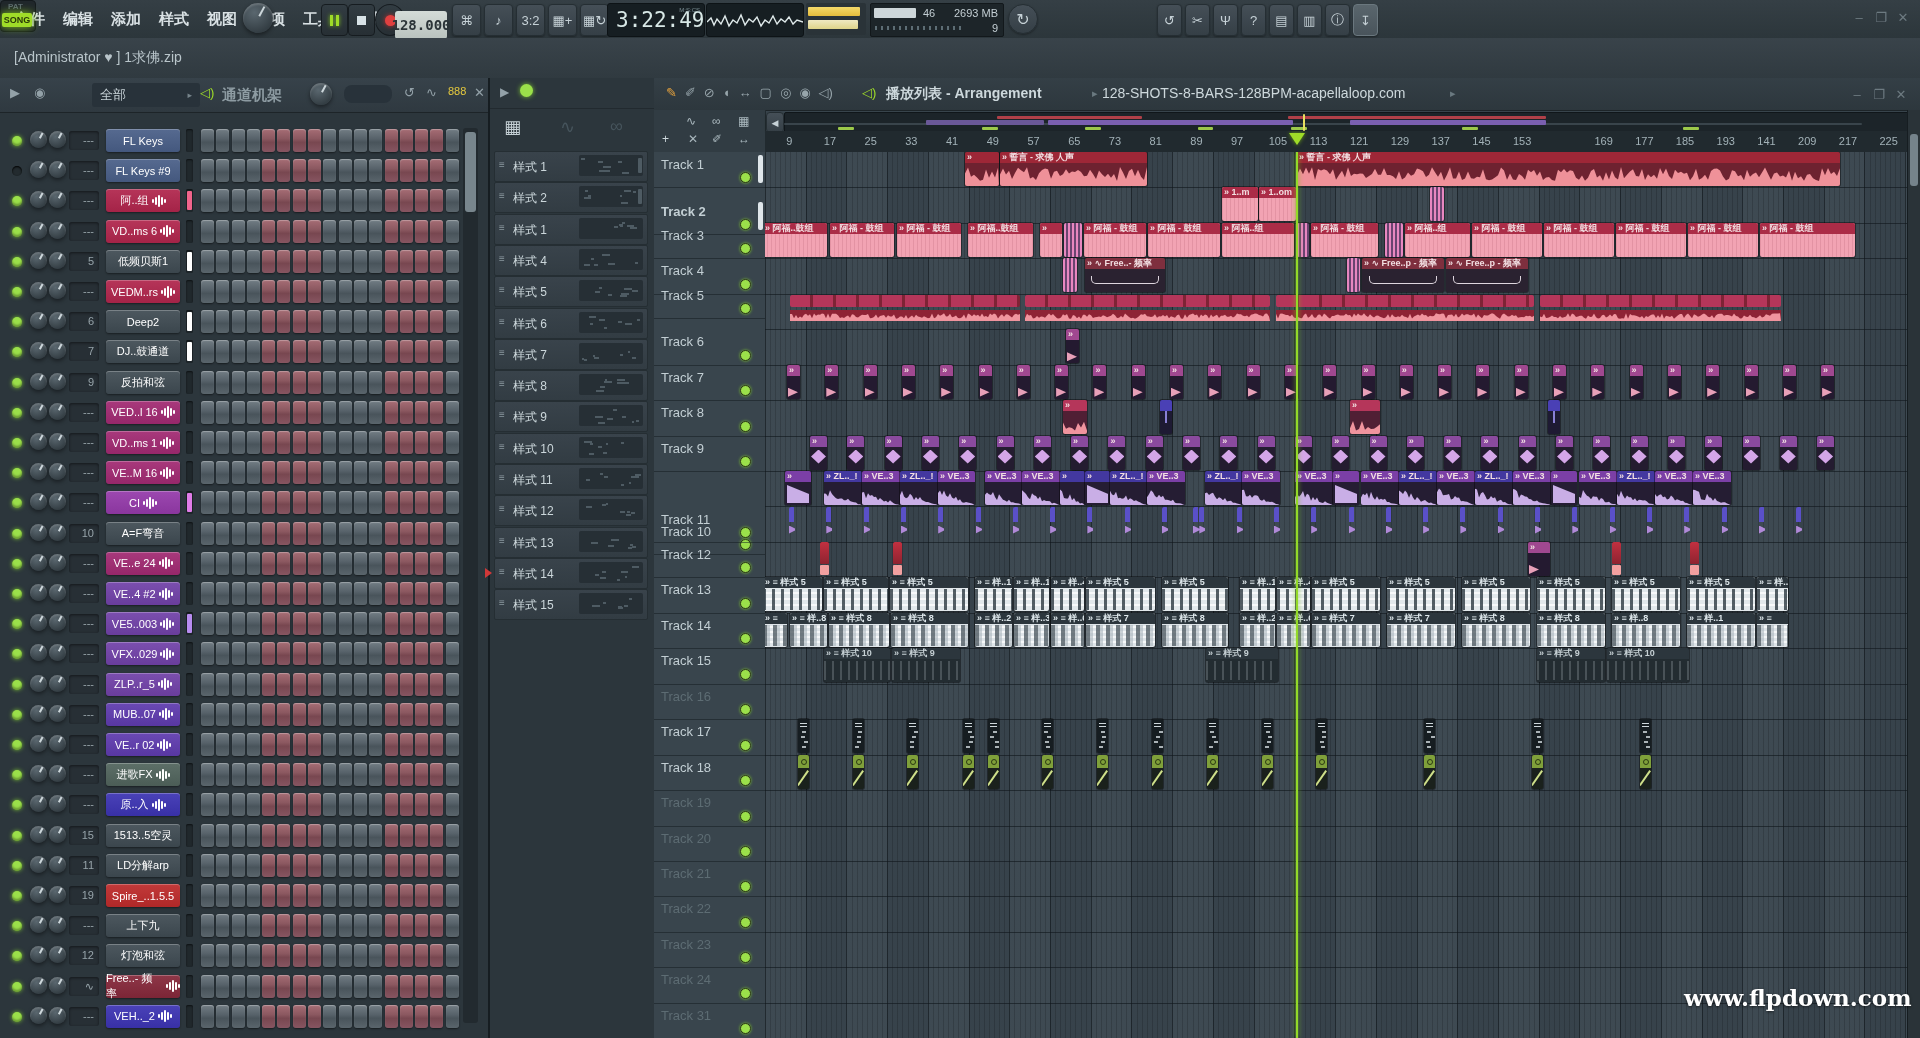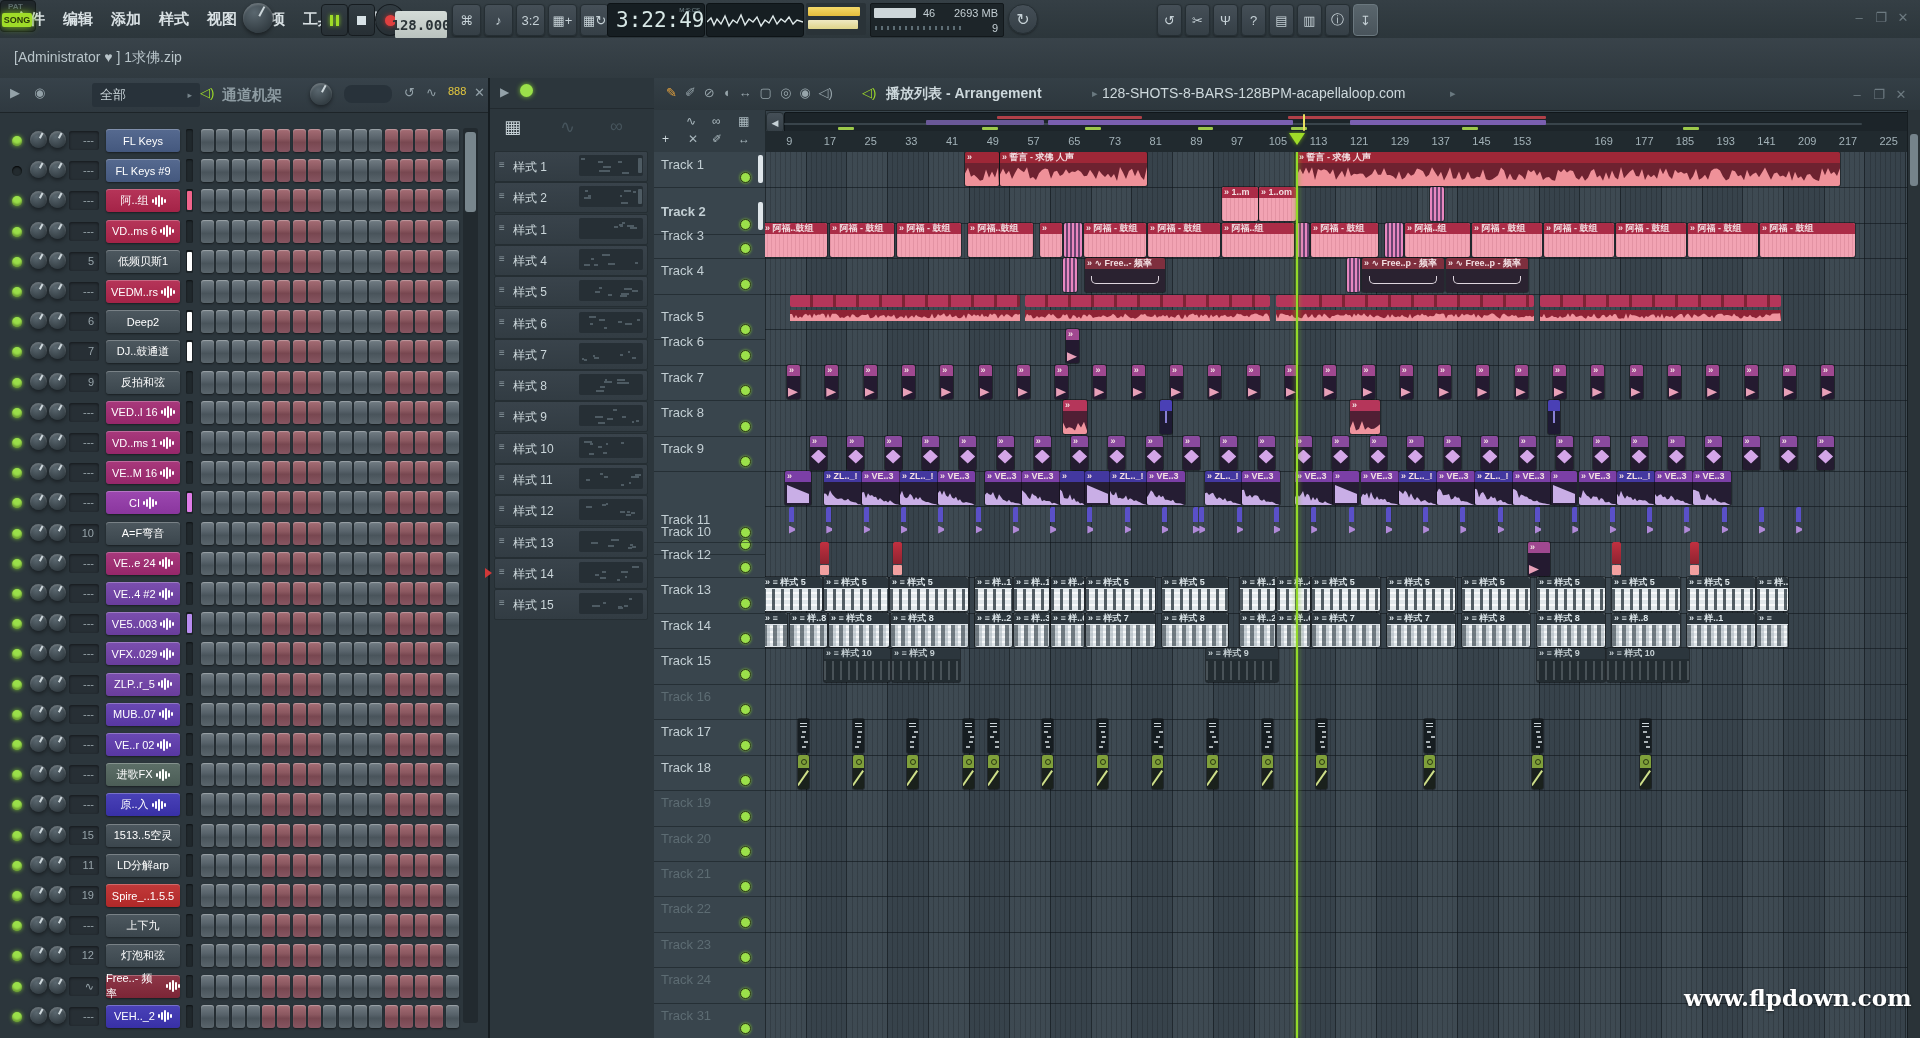--- a/index.html
+++ b/index.html
@@ -1615,21 +1615,21 @@
           <i class="grip"></i>
         </div>
         <div class="thead" style="top: 70.9px;">
           <span class="nm">Track 3</span>
           <i class="tled"></i>
         </div>
         <div class="thead" style="top: 106.35px;">
           <span class="nm">Track 4</span>
           <i class="tled"></i>
         </div>
-        <div class="thead" style="top: 152px;">
+        <div class="thead" style="top: 131px;">
           <span class="nm">Track 5</span>
           <i class="tled"></i>
         </div>
         <div class="thead" style="top: 177.25px;">
           <span class="nm">Track 6</span>
           <i class="tled"></i>
         </div>
         <div class="thead" style="top: 212.7px;">
           <span class="nm">Track 7</span>
           <i class="tled"></i>

